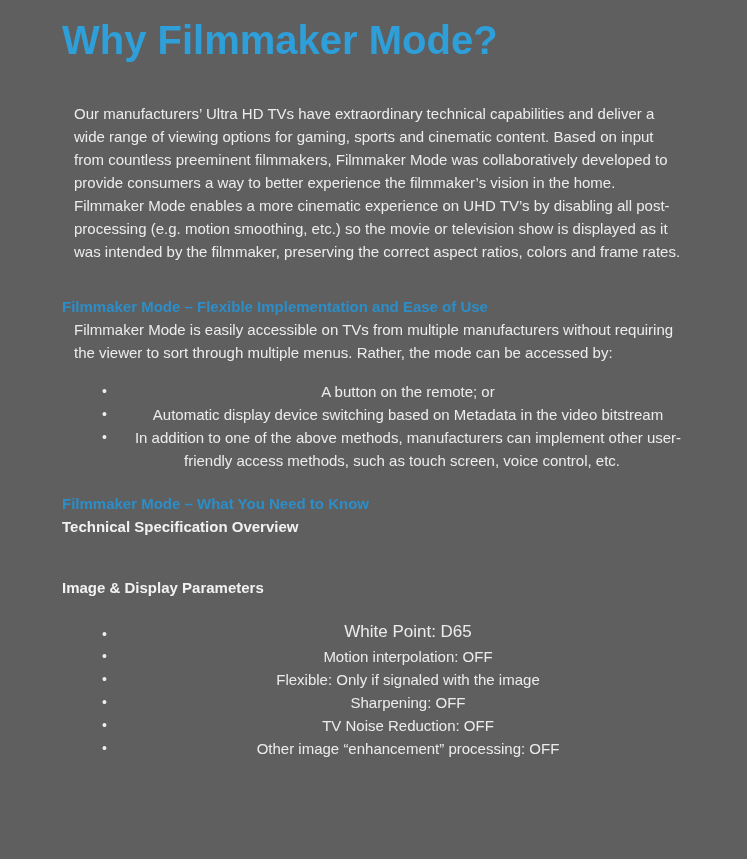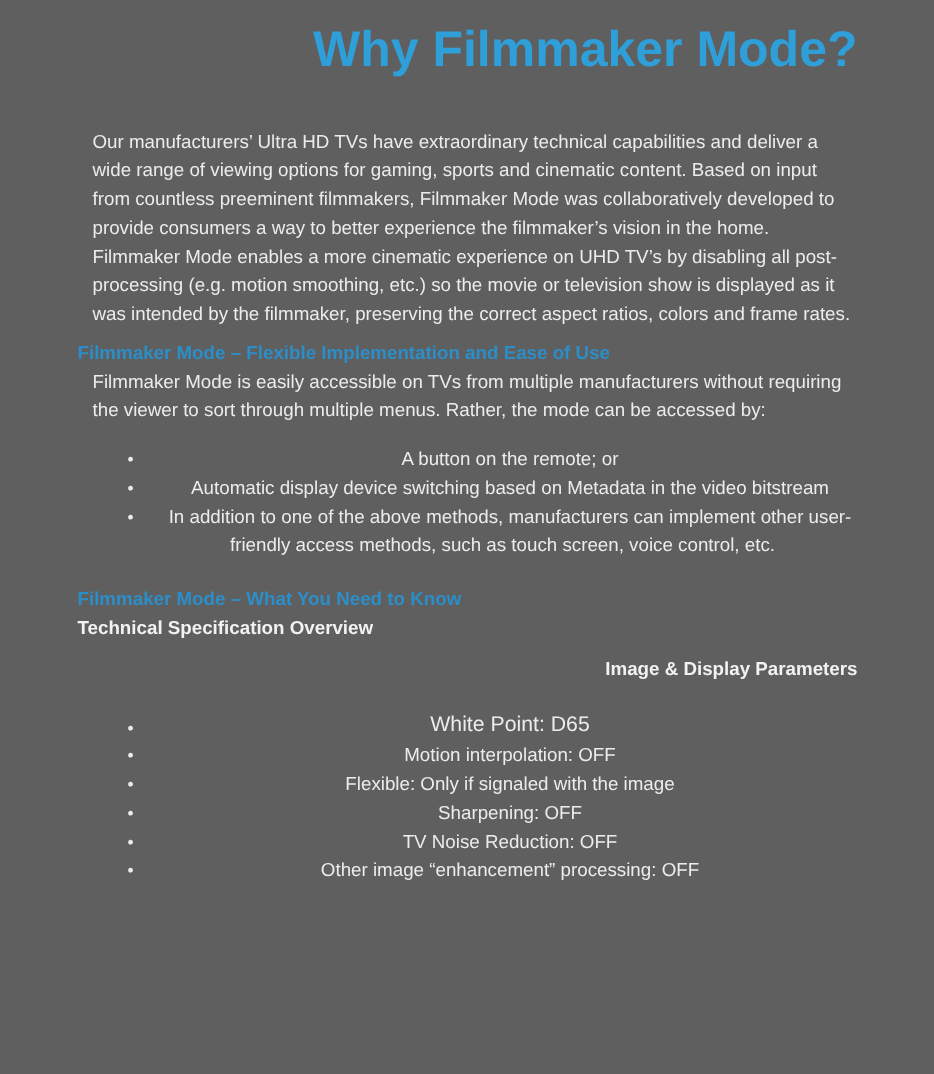--- a/index.html
+++ b/index.html
@@ -13,38 +13,38 @@
     font-family: "Liberation Sans", "DejaVu Sans", sans-serif;
     color: #ececec;
   }
   .page {
     width: 747px;
     height: 859px;
     padding: 0 61px 0 62px;
   }
   .doc-title {
     margin-top: 16px;
-    text-align: right;
+    text-align: left;
     font-size: 40px;
     line-height: 48px;
     font-weight: bold;
     color: #2e9fd9;
     letter-spacing: 0;
   }
   .body-text {
     font-size: 15px;
     line-height: 23px;
     color: #ececec;
     margin-left: 12px;
   }
   .intro-paragraph {
     margin-top: 38px;
   }
   .section-heading {
-    margin-top: 8px;
+    margin-top: 32px;
     font-size: 15px;
     line-height: 23px;
     font-weight: bold;
     color: #2c8ec8;
   }
   .bold-subheading {
     font-size: 15px;
     line-height: 23px;
     font-weight: bold;
     color: #f2f2f2;
@@ -64,22 +64,21 @@
   ul.bullet-list li::before {
     content: "\2022";
     position: absolute;
     left: 40px;
     top: 0;
     text-indent: 0;
     font-size: 14px;
     color: #ececec;
   }
   .params-heading {
-    margin-top: 10px;
-    text-align: right;
+    margin-top: 38px;
   }
   ul.params-list {
     margin-top: 20px;
   }
   ul.params-list li.large-item {
     font-size: 17px;
     line-height: 26px;
   }
   ul.params-list li.large-item::before {
     top: 2px;

